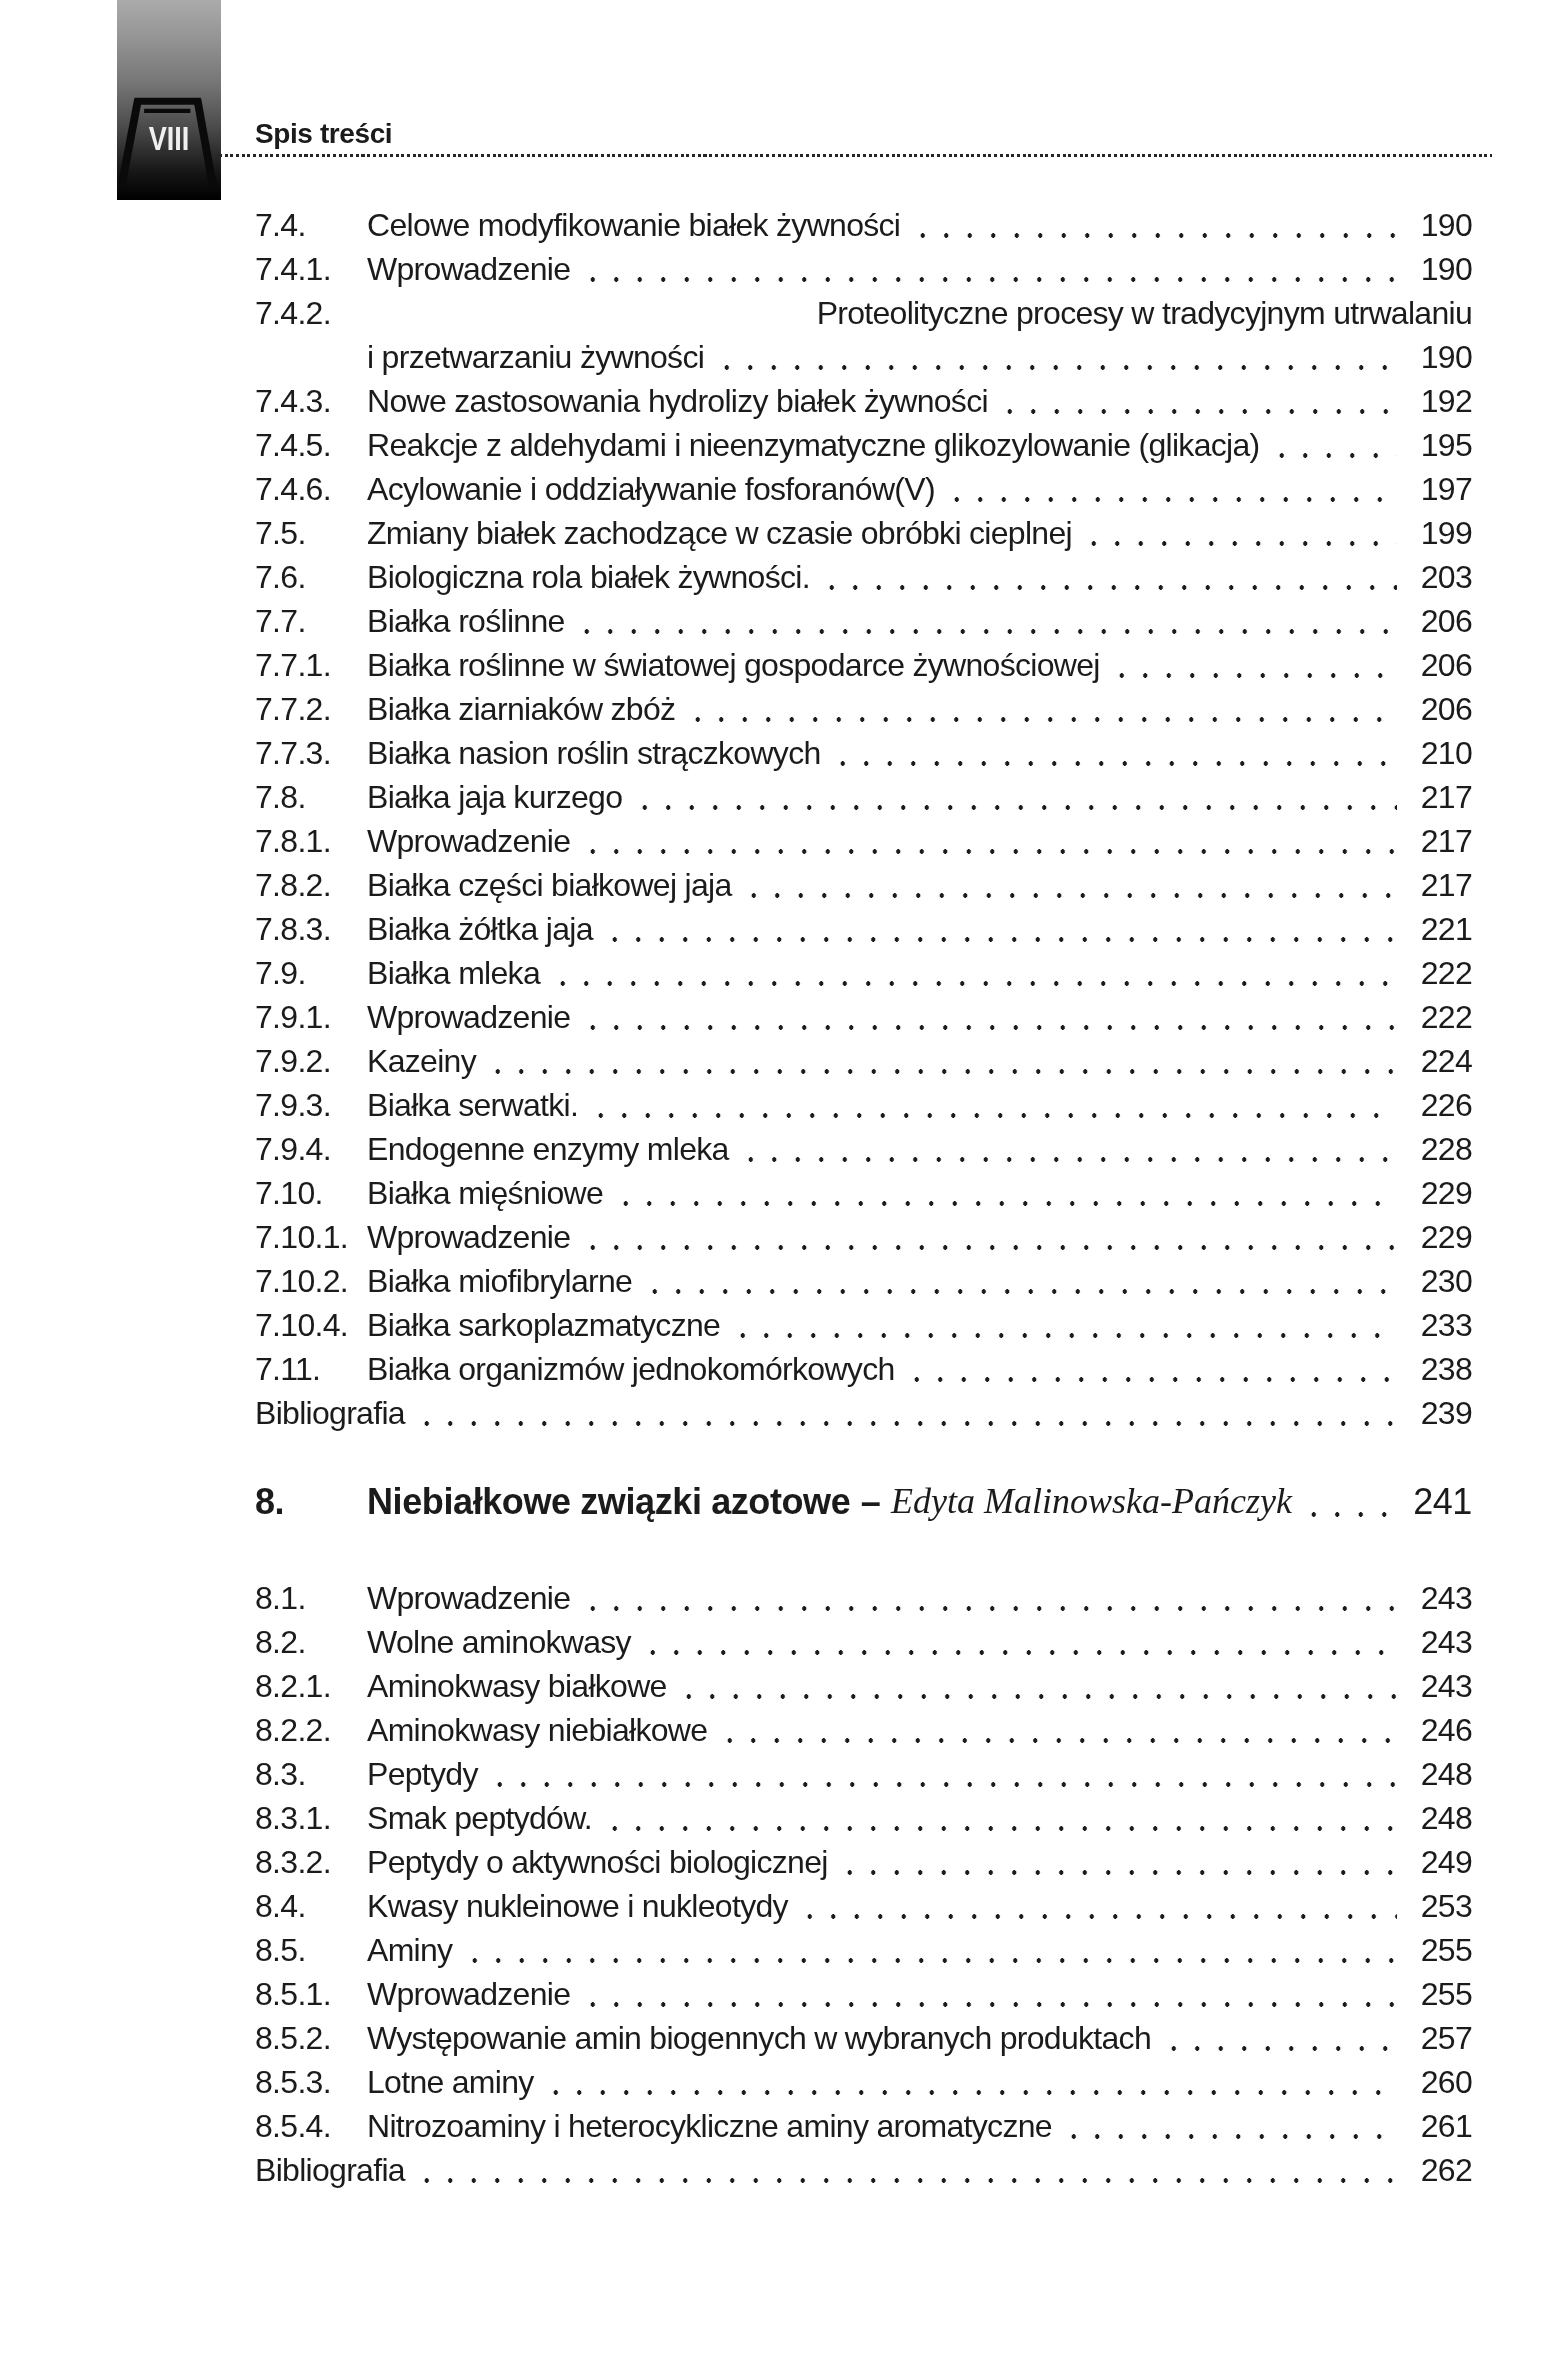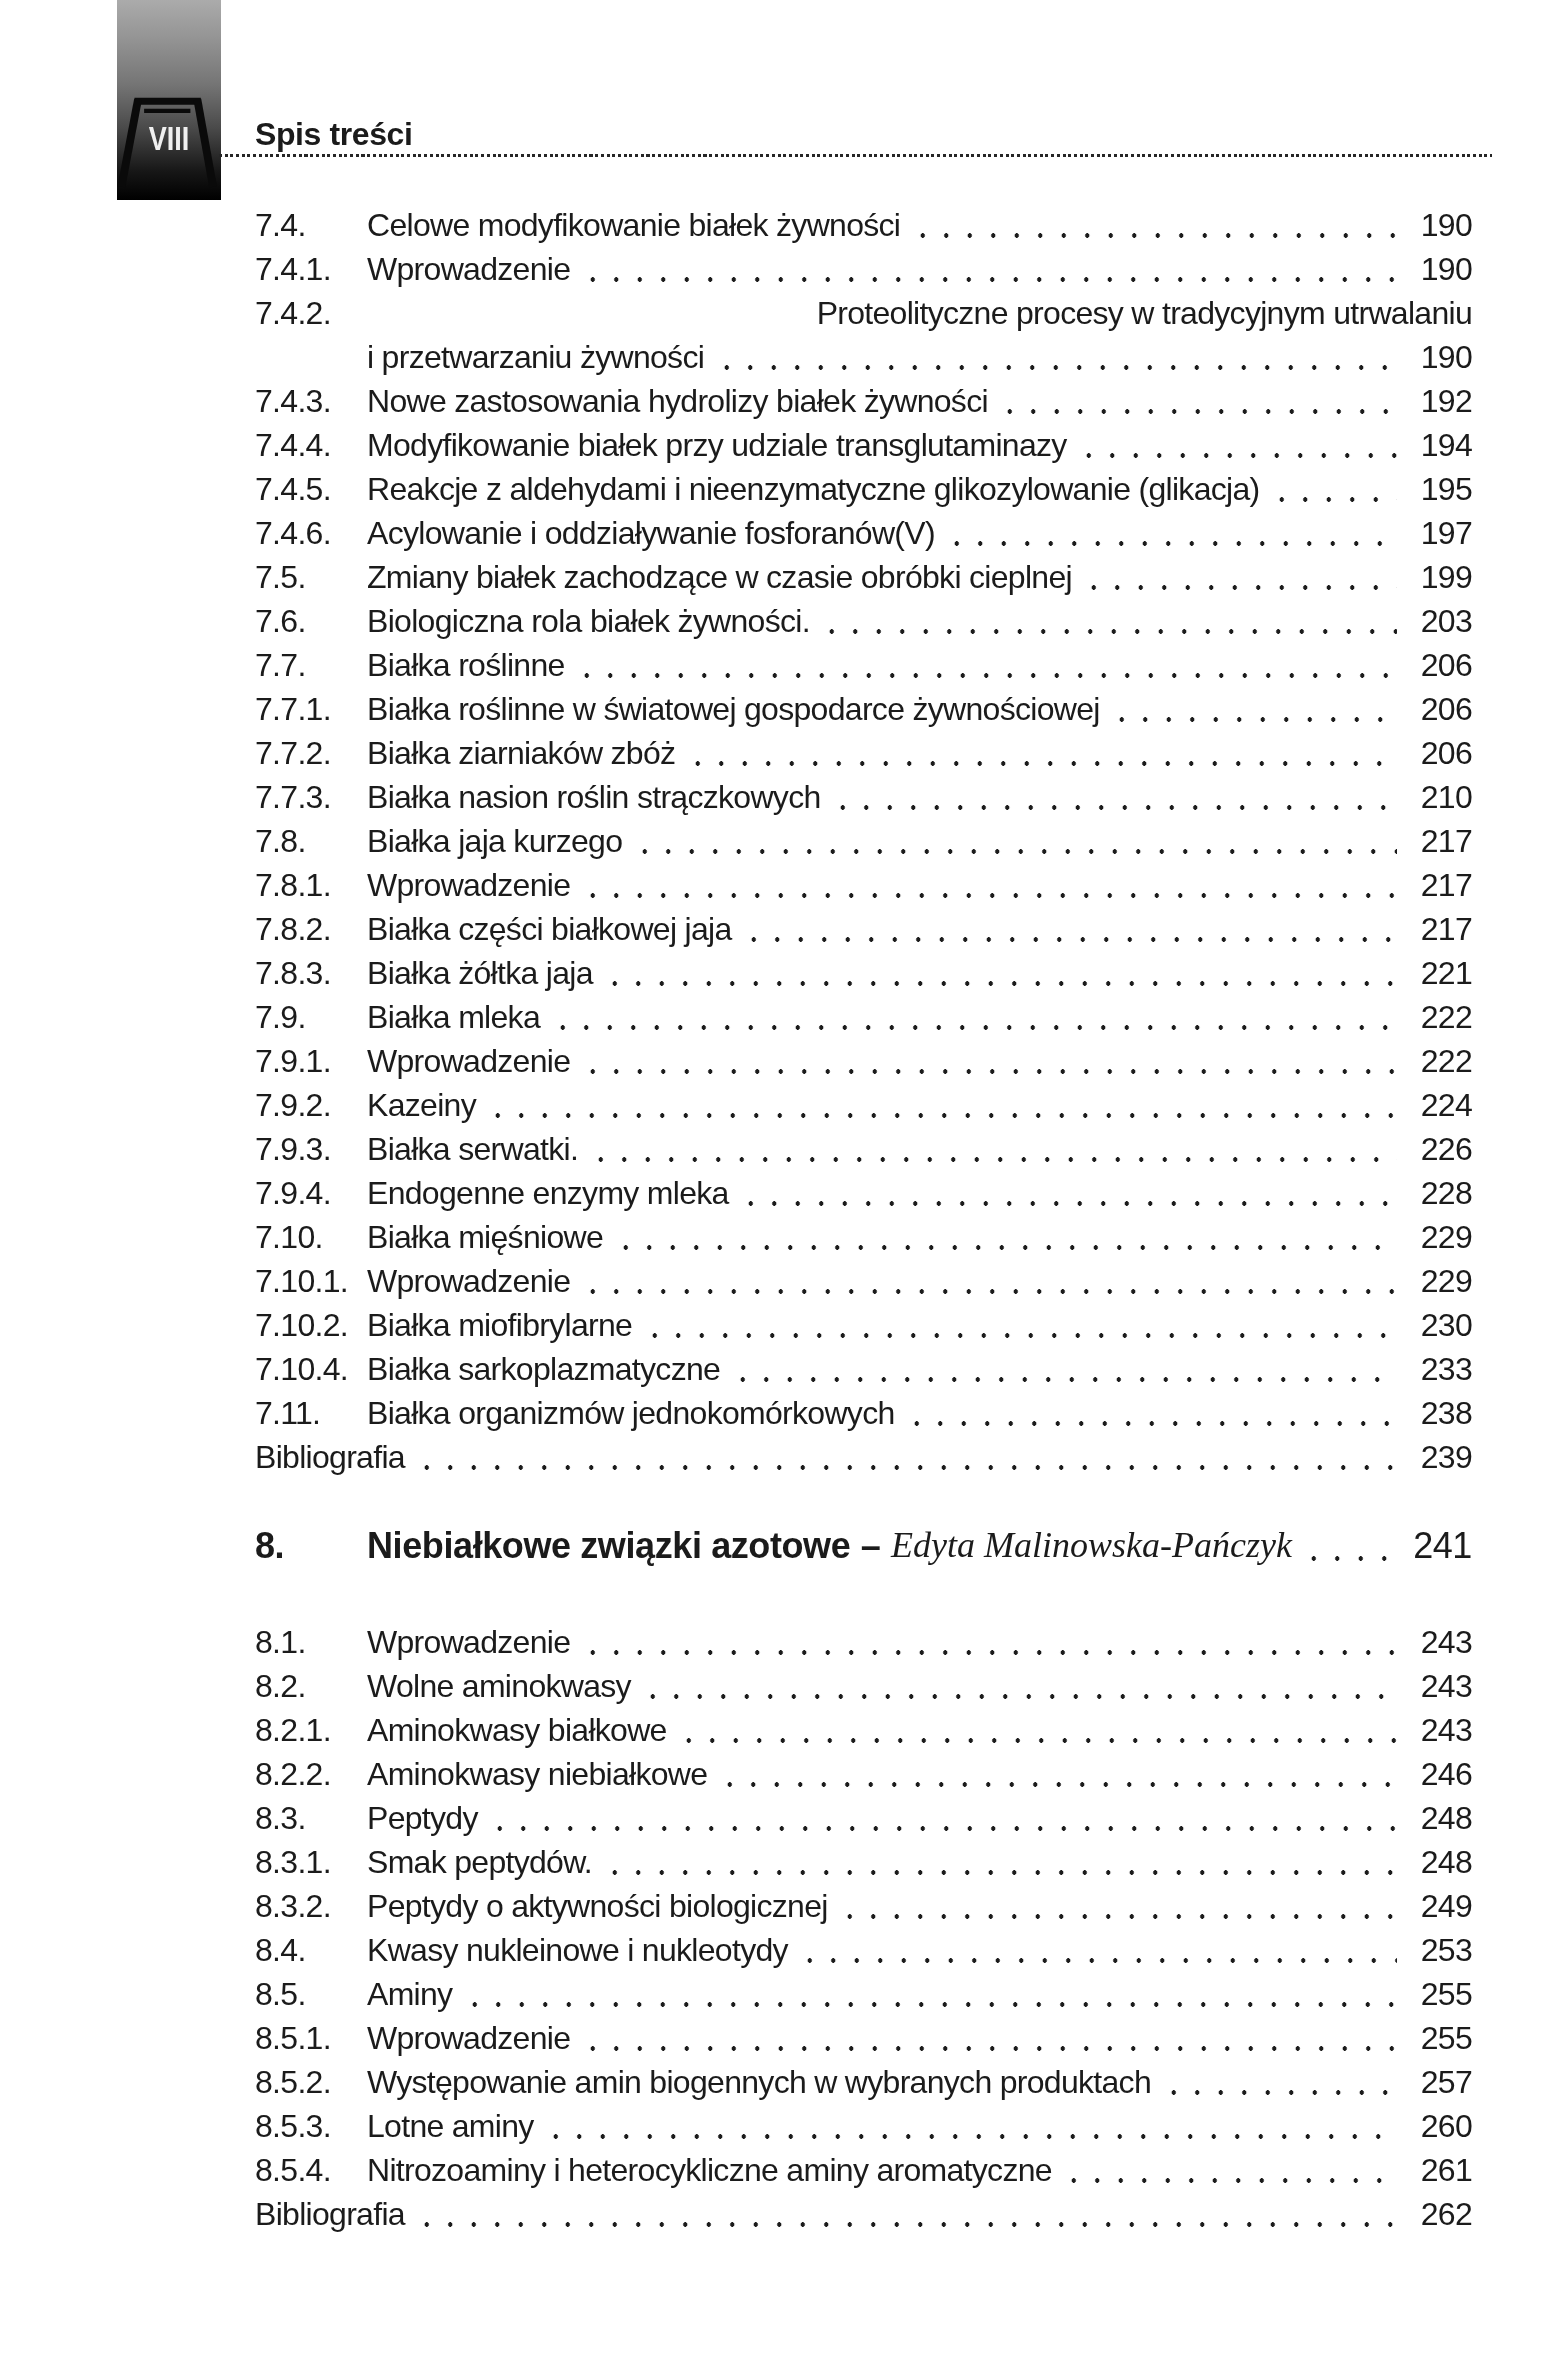--- a/index.html
+++ b/index.html
@@ -22,21 +22,21 @@
   .badge-text {
     position: absolute; left: 0; right: 0; top: 122px;
     text-align: center; color: #f0f0f0;
     font-weight: bold; font-size: 33px; line-height: 33px;
     transform: scaleX(0.82);
   }
 
   
   .page-title {
     position: absolute; left: 255px; top: 116px; margin: 0;
-    font-size: 32px; line-height: 36px; font-weight: bold; letter-spacing: -0.4px;
+    font-size: 28px; line-height: 36px; font-weight: bold; letter-spacing: -0.4px;
   }
   .header-rule {
     position: absolute; left: 219px; top: 154px; width: 1273px; height: 2.6px;
     background: repeating-linear-gradient(90deg, #262626 0 3px, transparent 3px 5.7px);
   }
 
   
   .toc { position: absolute; left: 255px; top: 203px; width: 1217px; }
 
   .row { display: flex; height: 44px; line-height: 44px;
@@ -109,26 +109,20 @@
     <span class="leader"></span>
     <span class="page">190</span>
   </div>
       <div class="row">
     <span class="num">7.4.3.</span>
     <span class="title">Nowe zastosowania hydrolizy białek żywności</span>
     <span class="leader"></span>
     <span class="page">192</span>
   </div>
       <div class="row">
-    <span class="num">7.4.4.</span>
-    <span class="title">Modyfikowanie białek przy udziale transglutaminazy</span>
-    <span class="leader"></span>
-    <span class="page">194</span>
-  </div>
-      <div class="row">
     <span class="num">7.4.5.</span>
     <span class="title">Reakcje z aldehydami i nieenzymatyczne glikozylowanie (glikacja)</span>
     <span class="leader"></span>
     <span class="page">195</span>
   </div>
       <div class="row">
     <span class="num">7.4.6.</span>
     <span class="title">Acylowanie i oddziaływanie fosforanów(V)</span>
     <span class="leader"></span>
     <span class="page">197</span>

